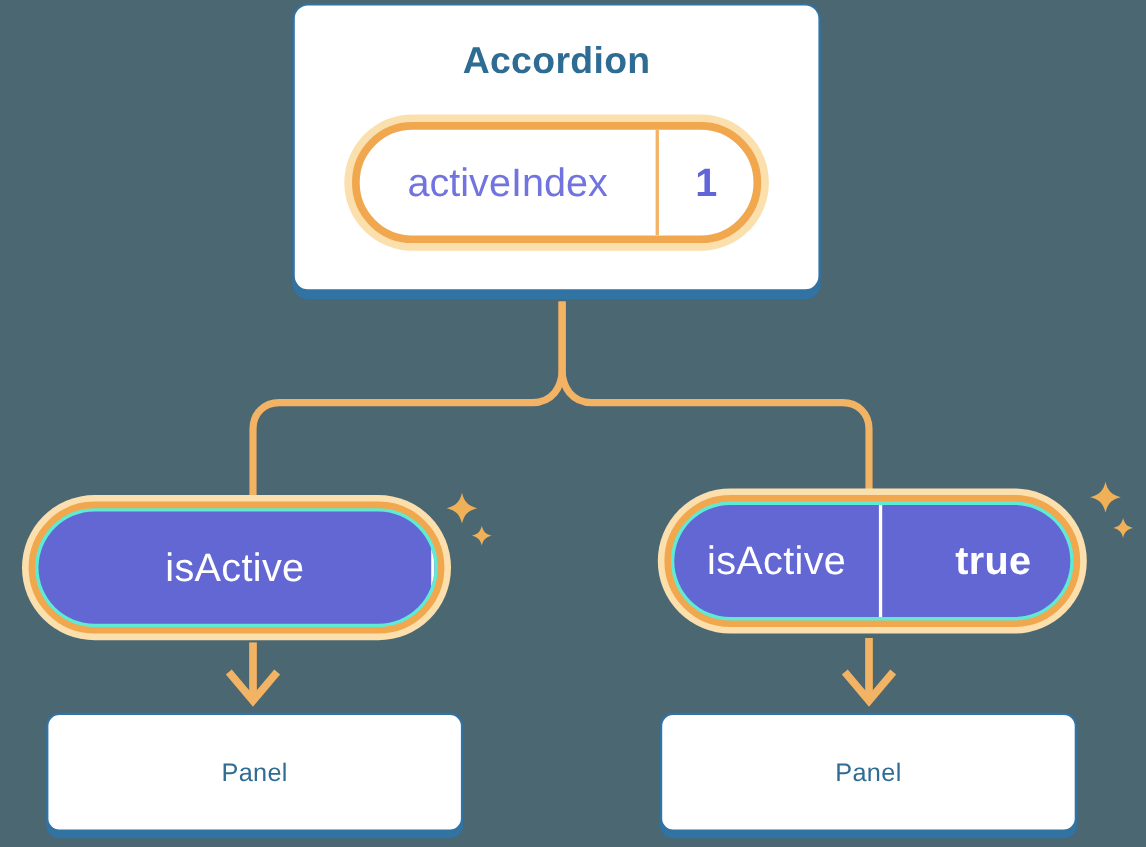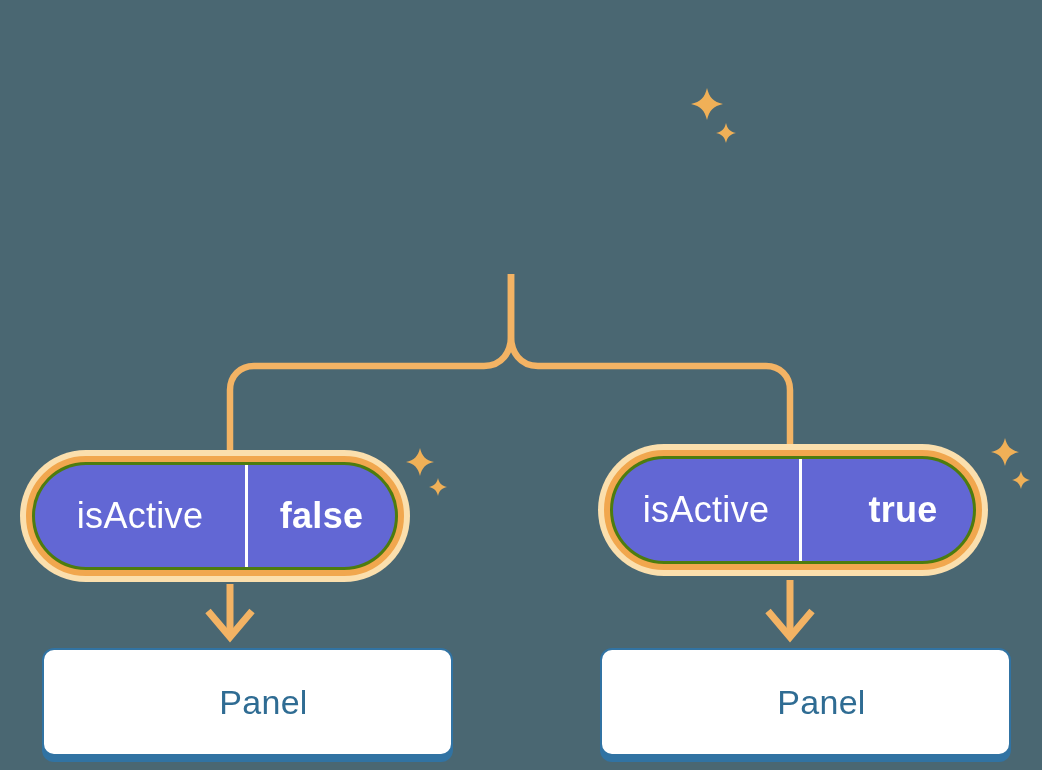--- a/index.html
+++ b/index.html
@@ -21,21 +21,21 @@
     display:flex; flex-direction:column; align-items:center;
   }
   .root-title {
     margin-top:30px; font-size:34px; font-weight:600;
     color:#2F6C93; line-height:41px; letter-spacing:.3px;
   }
   .panel {
     border-width:2.5px; border-radius:12px; box-shadow:0 6px 0 #3173A3;
     width:375px; height:104px;
     display:flex; align-items:center; justify-content:center;
-    font-size:34px; font-weight:500; color:#2F6C93; letter-spacing:.3px;padding-left:32px;
+    font-size:23px; font-weight:500; color:#2F6C93; letter-spacing:.3px;
   }
   .panel-left  { left:42px;  top:648px; }
   .panel-right { left:600px; top:648px; }
 
   
   .pill-glow {
     background:#FBDFAD; border-radius:70px; box-sizing:border-box;
   }
   .state-pill { margin-top:28px; width:386px; height:124px; padding:7px; }
   .state-pill .pill-ring {
@@ -51,21 +51,21 @@
   .state-pill .pill-value {
     width:86px; display:flex; align-items:center; justify-content:center;
     font-size:36px; font-weight:700; color:#6165D8;
   }
 
   .prop-pill { position:absolute; width:390px; height:132px; padding:6px; z-index:2; }
   .prop-pill-left  { left:20px;  top:450px; }
   .prop-pill-right { left:598px; top:444px; }
   .prop-pill .pill-ring {
     box-sizing:border-box; width:100%; height:100%;
-    border:6px solid #F1A74E; border-radius:60px; background:#4d7c0f;
+    border:6px solid #F1A74E; border-radius:60px; background:#5eead4;
     padding:3px;
   }
   .prop-pill .pill-body {
     width:100%; height:100%; background:#6267D4; border-radius:52px;
     display:flex; align-items:stretch; overflow:hidden;
   }
   .prop-pill .pill-label {
     flex:1; display:flex; align-items:center; justify-content:center;
     font-size:36px; color:#ffffff; letter-spacing:.3px;
   }
@@ -100,27 +100,36 @@
     <g fill="#F0B057" stroke="none">
       <path transform="translate(707,104)" d="M0 -16 C2.2 -6.4 6.4 -2.2 16 0 C6.4 2.2 2.2 6.4 0 16 C-2.2 6.4 -6.4 2.2 -16 0 C-6.4 -2.2 -2.2 -6.4 0 -16 Z"></path>
       <path transform="translate(726,133)" d="M0 -10 C1.4 -4 4 -1.4 10 0 C4 1.4 1.4 4 0 10 C-1.4 4 -4 1.4 -10 0 C-4 -1.4 -1.4 -4 0 -10 Z"></path>
       <path transform="translate(420,462)" d="M0 -14 C2 -5.6 5.6 -2 14 0 C5.6 2 2 5.6 0 14 C-2 5.6 -5.6 2 -14 0 C-5.6 -2 -2 -5.6 0 -14 Z"></path>
       <path transform="translate(438,487)" d="M0 -9 C1.3 -3.6 3.6 -1.3 9 0 C3.6 1.3 1.3 3.6 0 9 C-1.3 3.6 -3.6 1.3 -9 0 C-3.6 -1.3 -1.3 -3.6 0 -9 Z"></path>
       <path transform="translate(1005,452)" d="M0 -14 C2 -5.6 5.6 -2 14 0 C5.6 2 2 5.6 0 14 C-2 5.6 -5.6 2 -14 0 C-5.6 -2 -2 -5.6 0 -14 Z"></path>
       <path transform="translate(1021,480)" d="M0 -9 C1.3 -3.6 3.6 -1.3 9 0 C3.6 1.3 1.3 3.6 0 9 C-1.3 3.6 -3.6 1.3 -9 0 C-3.6 -1.3 -1.3 -3.6 0 -9 Z"></path>
     </g>
   </svg>
 
+  <div class="blue-card root-card">
+    <div class="root-title">Accordion</div>
+    <div class="pill-glow state-pill">
+      <div class="pill-ring">
+        <div class="pill-label">activeIndex</div>
+        <div class="pill-divider"></div>
+        <div class="pill-value">1</div>
+      </div>
+    </div>
+  </div>
 
   <div class="pill-glow prop-pill prop-pill-left">
     <div class="pill-ring">
       <div class="pill-body">
         <div class="pill-label">isActive</div>
         <div class="pill-divider"></div>
-        <div class="pill-value">false</div>
       </div>
     </div>
   </div>
 
   <div class="pill-glow prop-pill prop-pill-right">
     <div class="pill-ring">
       <div class="pill-body">
         <div class="pill-label">isActive</div>
         <div class="pill-divider"></div>
         <div class="pill-value">true</div>

